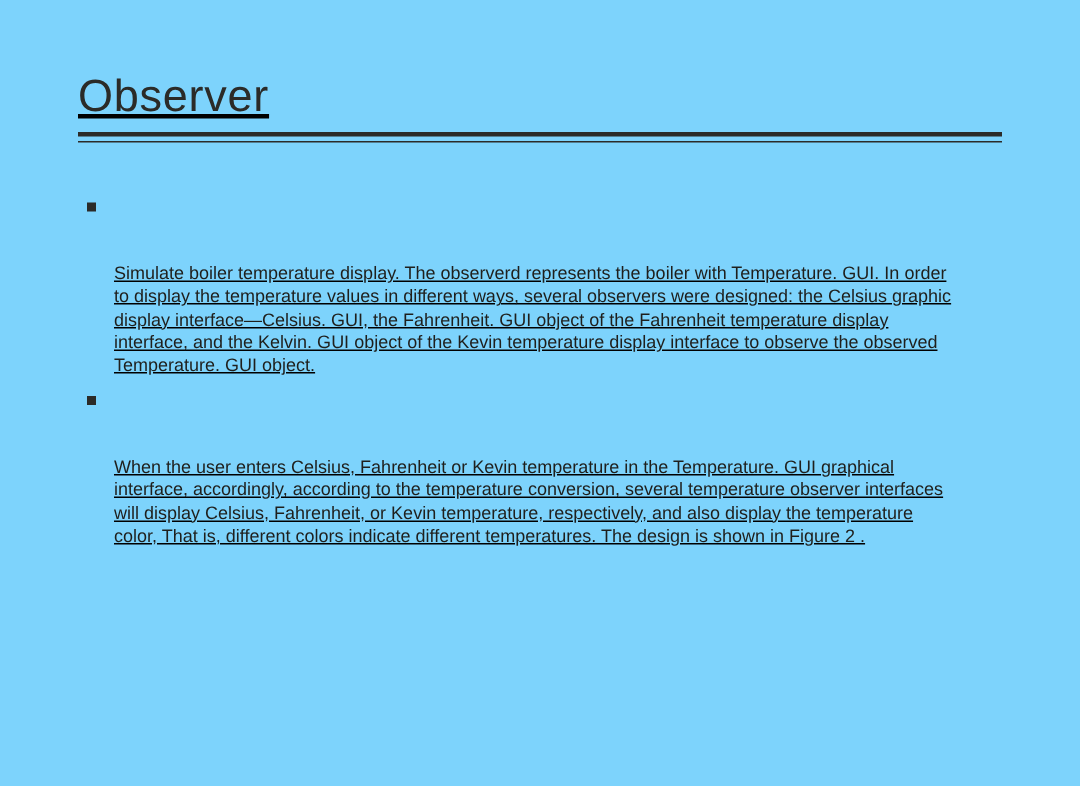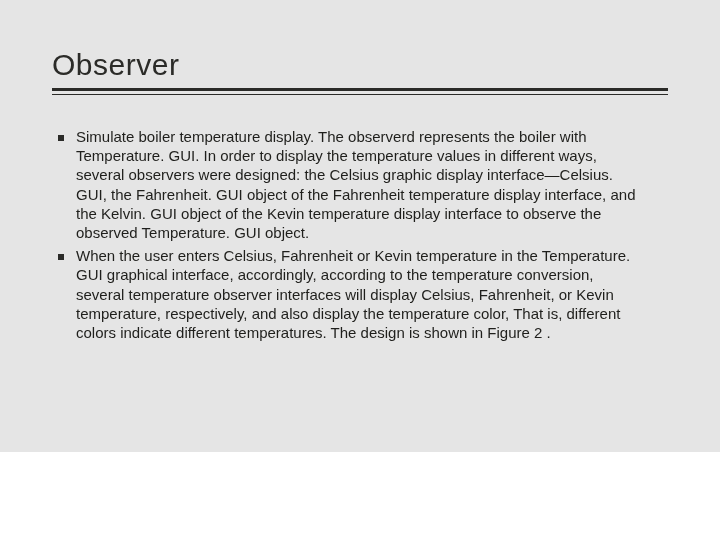--- a/index.html
+++ b/index.html
@@ -1,22 +1,23 @@
 <!DOCTYPE html>
 <html><head>
 <meta charset="utf-8">
 <style>
   * { margin: 0; padding: 0; box-sizing: border-box; }
   html, body { width: 720px; height: 540px; background: #ffffff; font-family: "Segoe UI", "Helvetica Neue", Arial, sans-serif; }
   .slide {
     width: 720px;
-    height: 452px;
-    background: #e5e5e5;
+    height: 524px;
+    background: #7dd3fc;
     padding: 48px 52px 40px 52px;
     position: relative;
+    text-decoration: underline;
   }
   .title-block { margin-bottom: 32px; }
   .title {
     font-size: 30px;
     font-weight: 400;
     color: #2b2b28;
     letter-spacing: 0.5px;
     padding-bottom: 6px;
   }
   .rule-thick {
@@ -44,25 +45,26 @@
   .bullet-marker {
     flex: 0 0 auto;
     width: 6px;
     height: 6px;
     background: #2b2b28;
     margin-top: 8px;
     margin-right: 12px;
   }
   .bullet-text {
     flex: 1 1 auto;
-    font-size: 15px;
+    font-size: 12px;
     line-height: 1.28;
     color: #1f1f1c;
     font-weight: 400;
     max-width: 560px;
+    margin-top: 48px;
   }
 </style>
 </head>
 <body>
 
 <div class="slide">
   <div class="title-block">
     <h1 class="title">Observer</h1>
     <div class="rule-thick"></div>
     <div class="rule-thin"></div>

